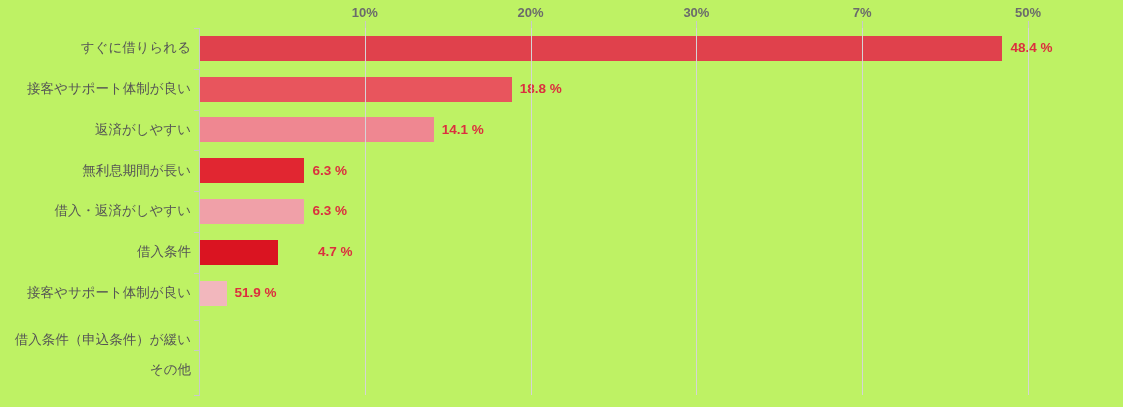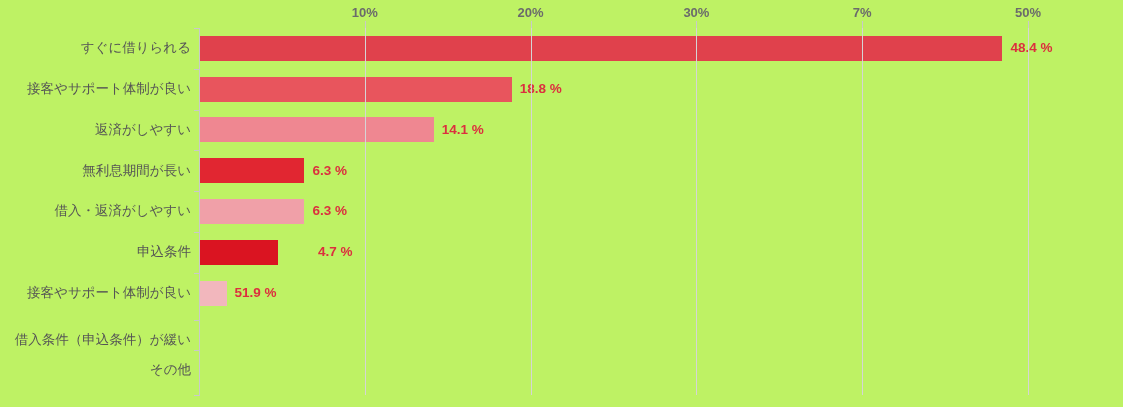--- a/index.html
+++ b/index.html
@@ -166,21 +166,21 @@
         <div class="value-label" style="left: 312.454px; color: rgb(220, 47, 62); top: 11.3889px;">6.3 %</div>
       </div>
       <div class="row" style="top: 163.111px; height: 40.7778px;">
         <div class="row-tick" style="background: rgb(201, 201, 201);"></div>
         <div class="cat-label" style="color: rgb(85, 85, 85); top: 10.3889px;">借入・返済がしやすい</div>
         <div class="bar" style="width: 104.454px; background: rgb(240, 160, 168); top: 7.88889px;"></div>
         <div class="value-label" style="left: 312.454px; color: rgb(220, 47, 62); top: 11.3889px;">6.3 %</div>
       </div>
       <div class="row" style="top: 203.889px; height: 40.7778px;">
         <div class="row-tick" style="background: rgb(201, 201, 201);"></div>
-        <div class="cat-label" style="color: rgb(85, 85, 85); top: 10.3889px;">申込条件</div>
+        <div class="cat-label" style="color: rgb(85, 85, 85); top: 10.3889px;">借入条件</div>
         <div class="bar" style="width: 77.926px; background: rgb(218, 20, 33); top: 7.88889px;"></div>
         <div class="value-label" style="left: 285.926px; color: rgb(220, 47, 62); top: 11.3889px; margin-left: 32px;">4.7 %</div>
       </div>
       <div class="row" style="top: 244.667px; height: 40.7778px;">
         <div class="row-tick" style="background: rgb(201, 201, 201);"></div>
         <div class="cat-label" style="color: rgb(85, 85, 85); top: 10.3889px;">接客やサポート体制が良い</div>
         <div class="bar" style="width: 26.528px; background: rgb(242, 183, 189); top: 7.88889px;"></div>
         <div class="value-label" style="left: 234.528px; color: rgb(220, 47, 62); top: 11.3889px;">51.9 %</div>
       </div>
       <div class="row" style="top: 292px; height: 40.7778px;">

